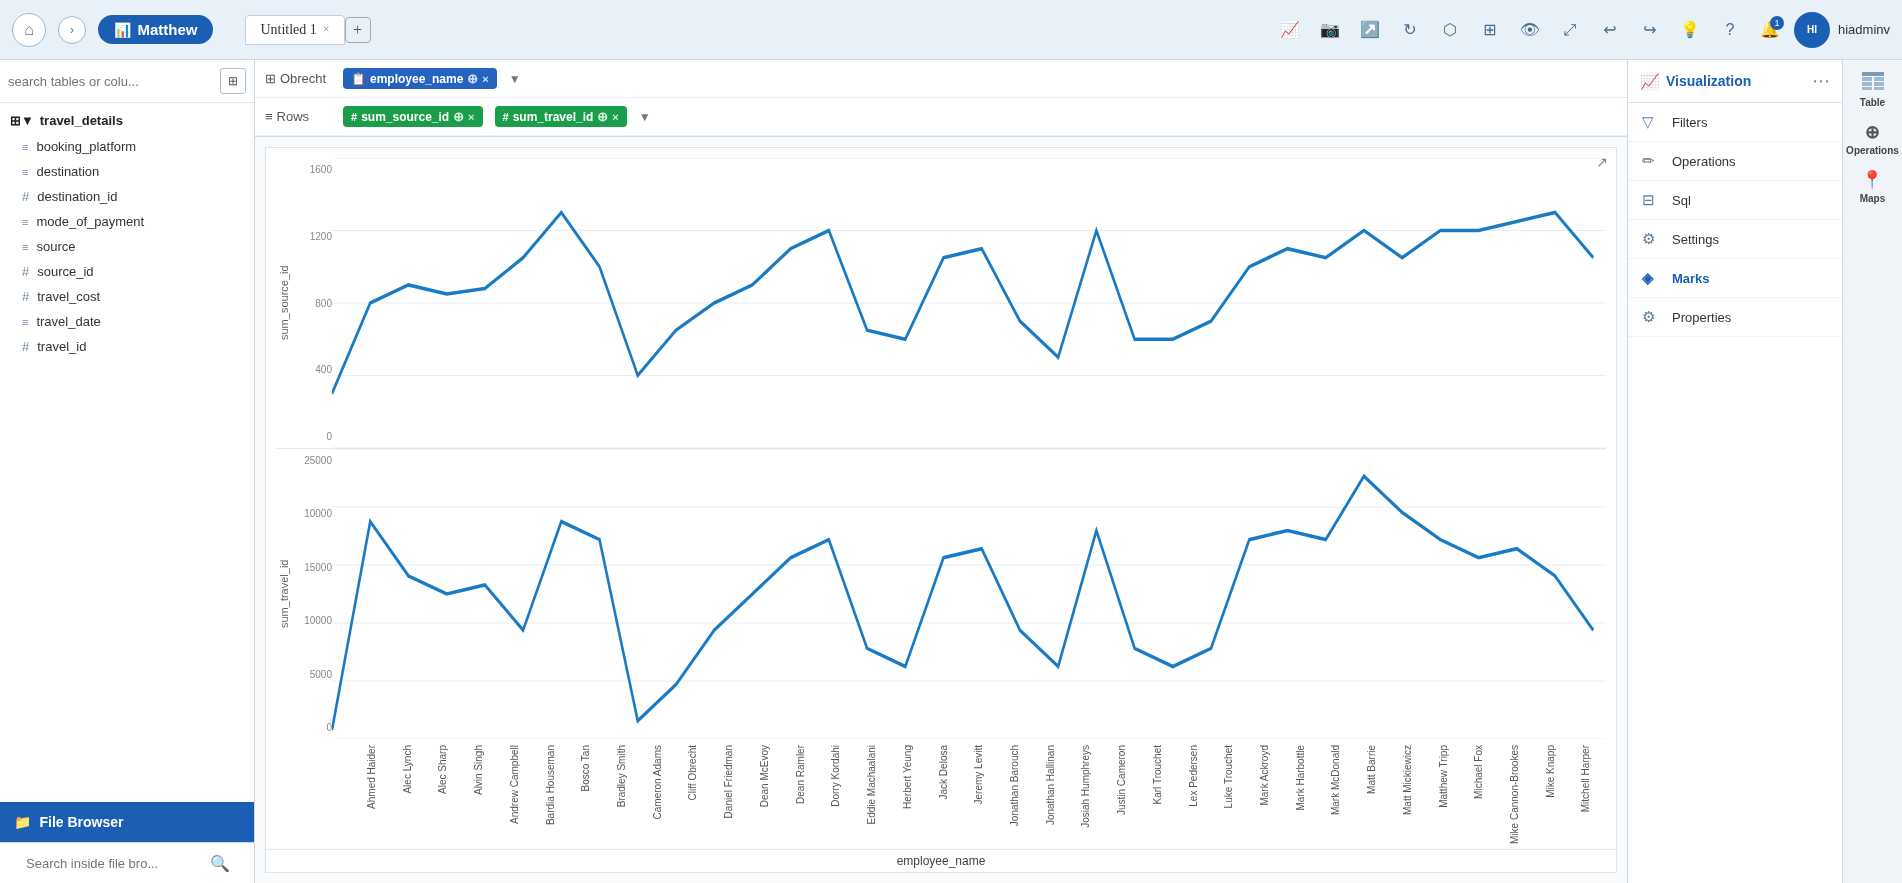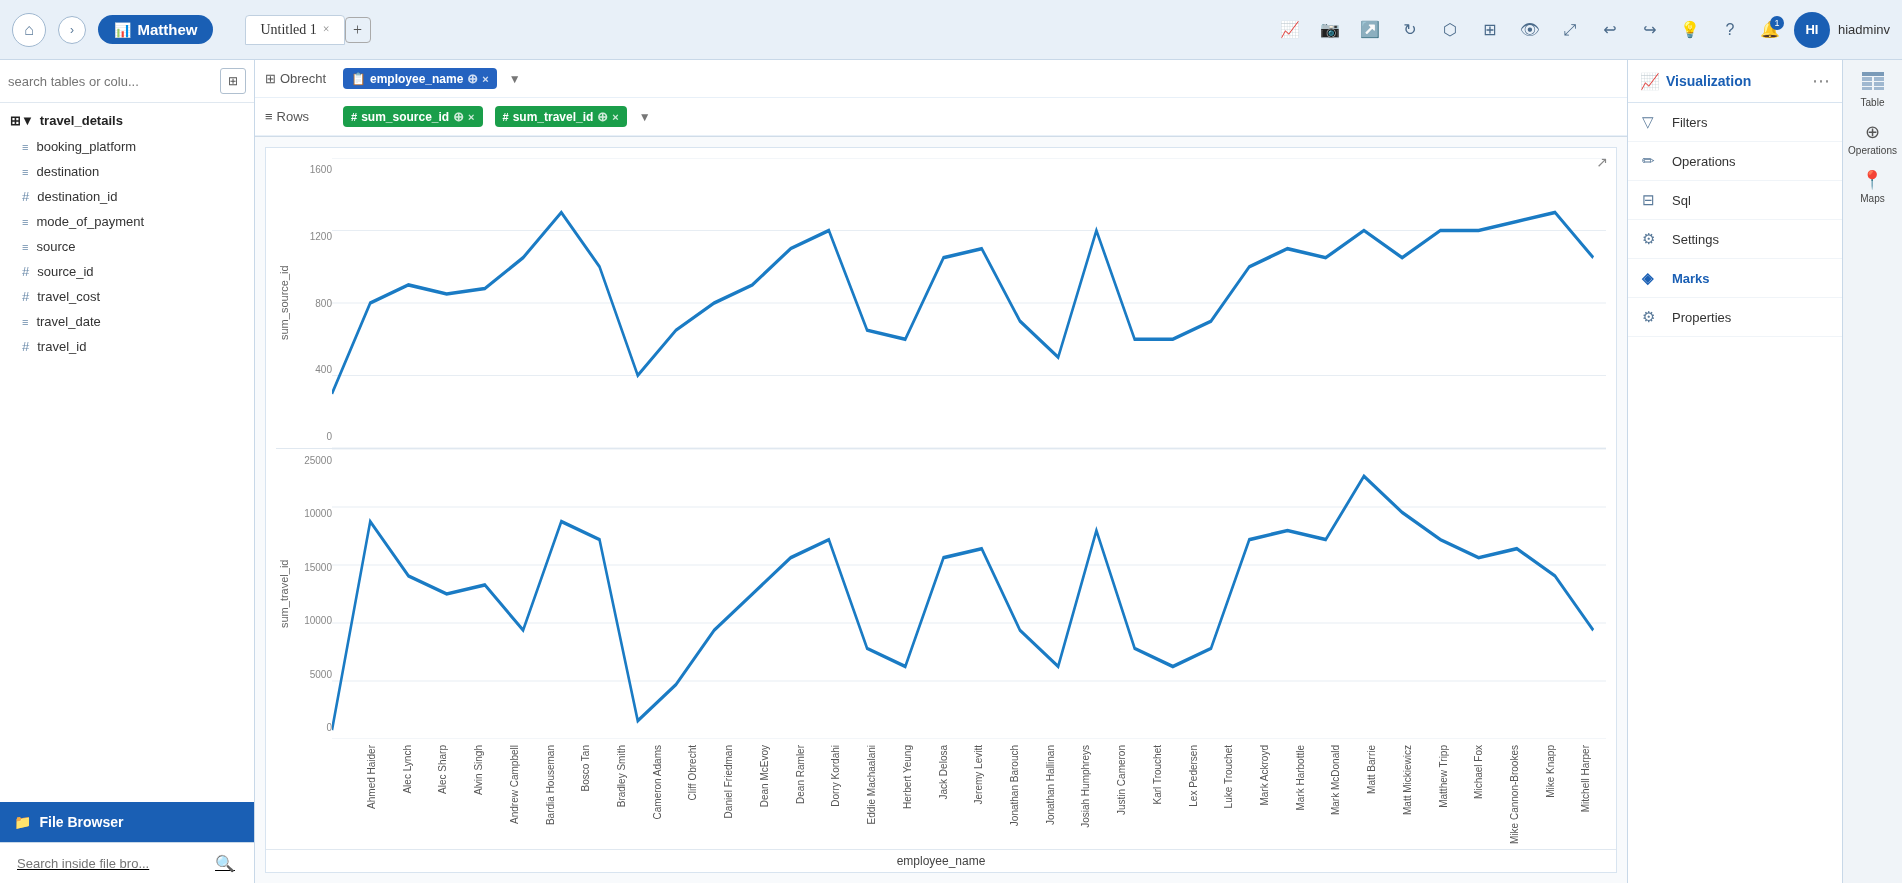--- a/index.html
+++ b/index.html
@@ -49,21 +49,21 @@
       cursor: pointer; color: #4a6a8a; font-size: 16px; border-radius: 4px;
       position: relative;
     }
     .notif-badge {
       position: absolute; top: 2px; right: 2px; width: 14px; height: 14px;
       background: #1a5fb4; color: #fff; border-radius: 50%; font-size: 9px;
       display: flex; align-items: center; justify-content: center;
     }
     .avatar-btn {
       width: 36px; height: 36px; border-radius: 50%; background: #1a5fb4;
-      color: #fff; font-size: 13px; font-weight: 700; display: flex;
+      color: #fff; font-size: 10px; font-weight: 700; display: flex;
       align-items: center; justify-content: center; cursor: pointer;
     }
     .user-name { font-size: 13px; color: #333; }
 
     
     .main-layout {
       display: flex; height: calc(883px - 60px);
     }
 
     
@@ -98,23 +98,22 @@
     }
     .col-icon { font-size: 11px; color: #6a8aaa; font-weight: 700; }
     .hash-icon { font-size: 13px; color: #6a8aaa; }
 
     .file-browser-btn {
       background: #1a5fb4; color: #fff; padding: 12px 14px;
       font-size: 14px; font-weight: 600; display: flex; align-items: center; gap: 8px;
       cursor: pointer;
     }
     .file-search-bar {
-      display: flex; align-items: center; padding: 8px 17px; gap: 8px;
+      display: flex; align-items: center; padding: 8px 26px; gap: 8px;
       border-top: 1px solid #c8d8e8;
-      text-decoration: underline;
     }
     .file-search-bar input {
       flex: 1; border: none; outline: none; font-size: 13px; color: #666;
       background: transparent;
     }
     .search-icon-btn {
       width: 24px; height: 24px; display: flex; align-items: center;
       justify-content: center; cursor: pointer; color: #555;
     }
 
@@ -231,21 +230,21 @@
 
     
     .right-icon-panel {
       width: 60px; background: #f0f4f8; border-left: 1px solid #c8d8e8;
       display: flex; flex-direction: column; align-items: center;
       padding: 10px 0; gap: 8px; flex-shrink: 0;
     }
     .right-icon-btn {
       width: 44px; height: 40px; display: flex; flex-direction: column;
       align-items: center; justify-content: center; cursor: pointer;
-      border-radius: 4px; gap: 2px; font-size: 10px; color: #555;
+      border-radius: 4px; gap: 2px; font-size: 10px; color: #555; font-weight: bold;
     }
     .right-icon-btn .icon { font-size: 18px; }
   </style>
 </head>
 <body>
 
 <div class="top-bar">
   <div class="home-btn">⌂</div>
   <div class="chevron-btn">›</div>
   <div class="reports-btn">

